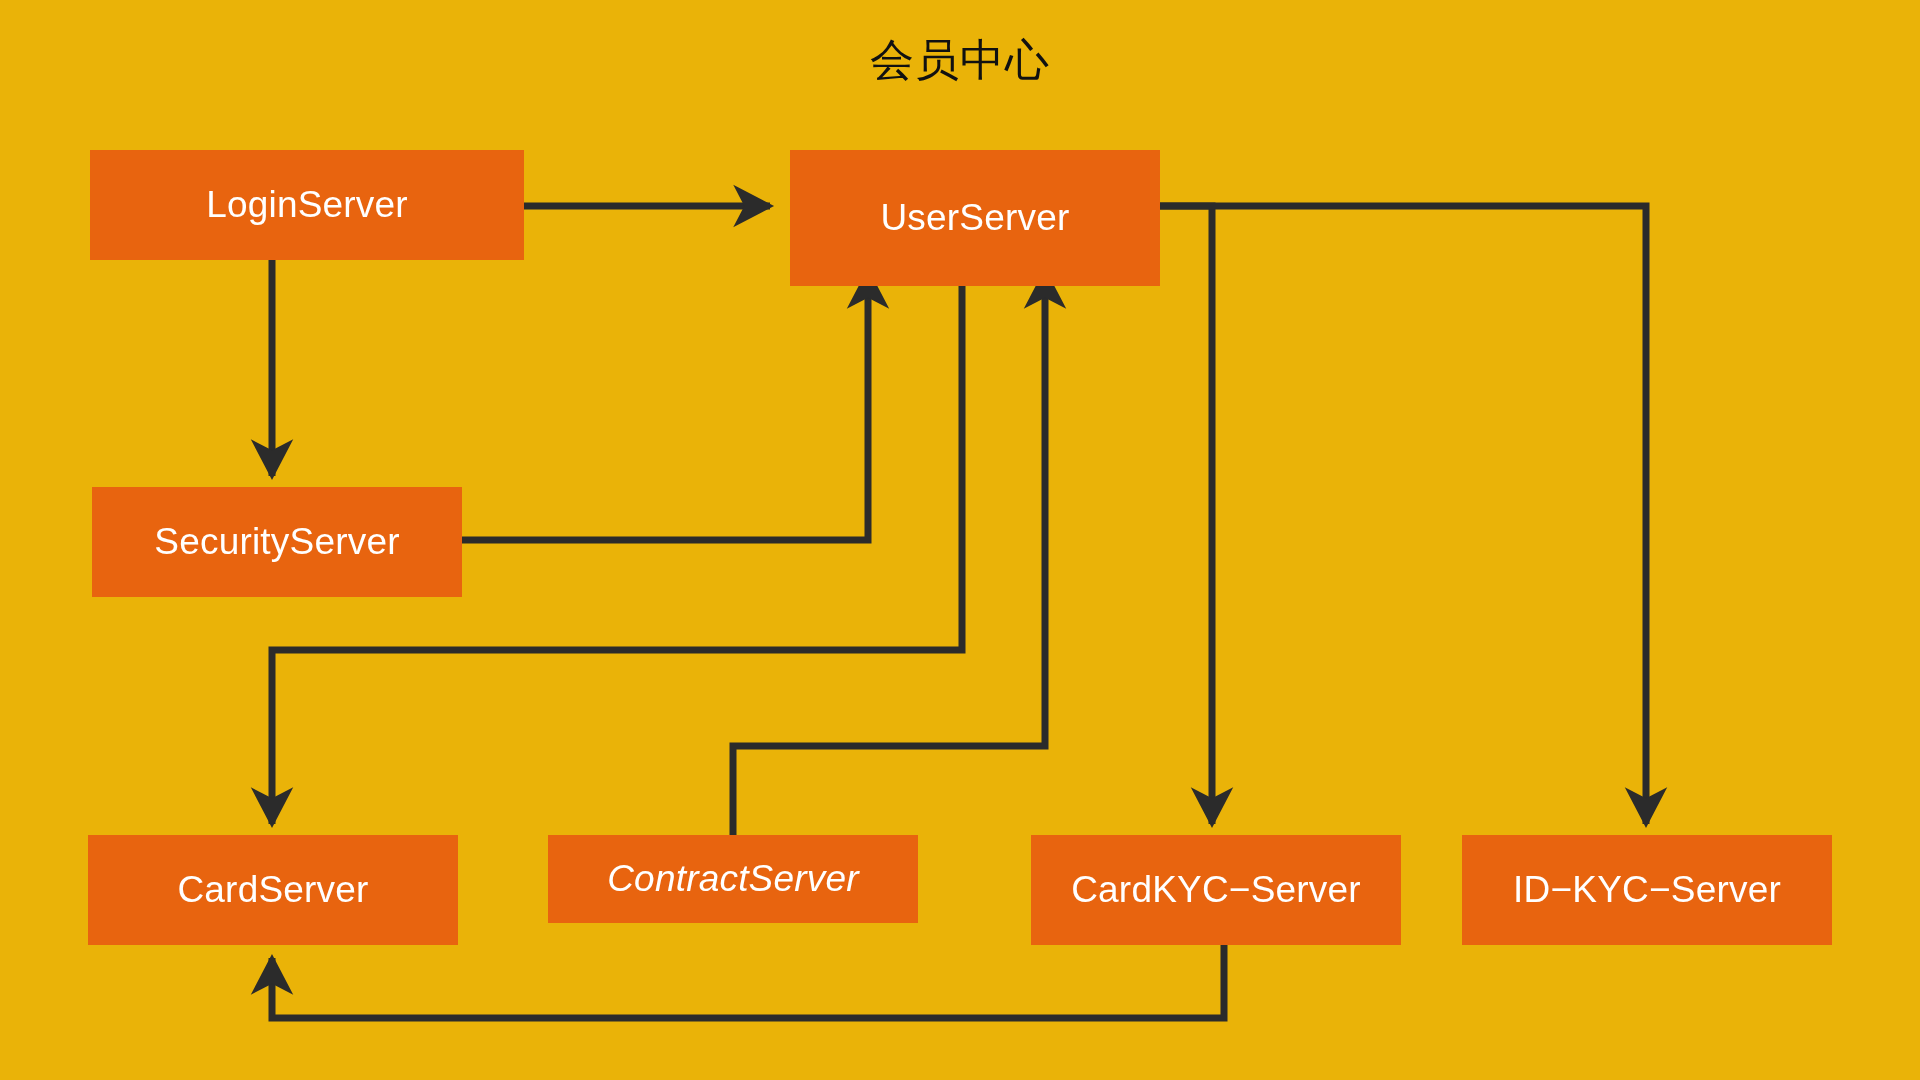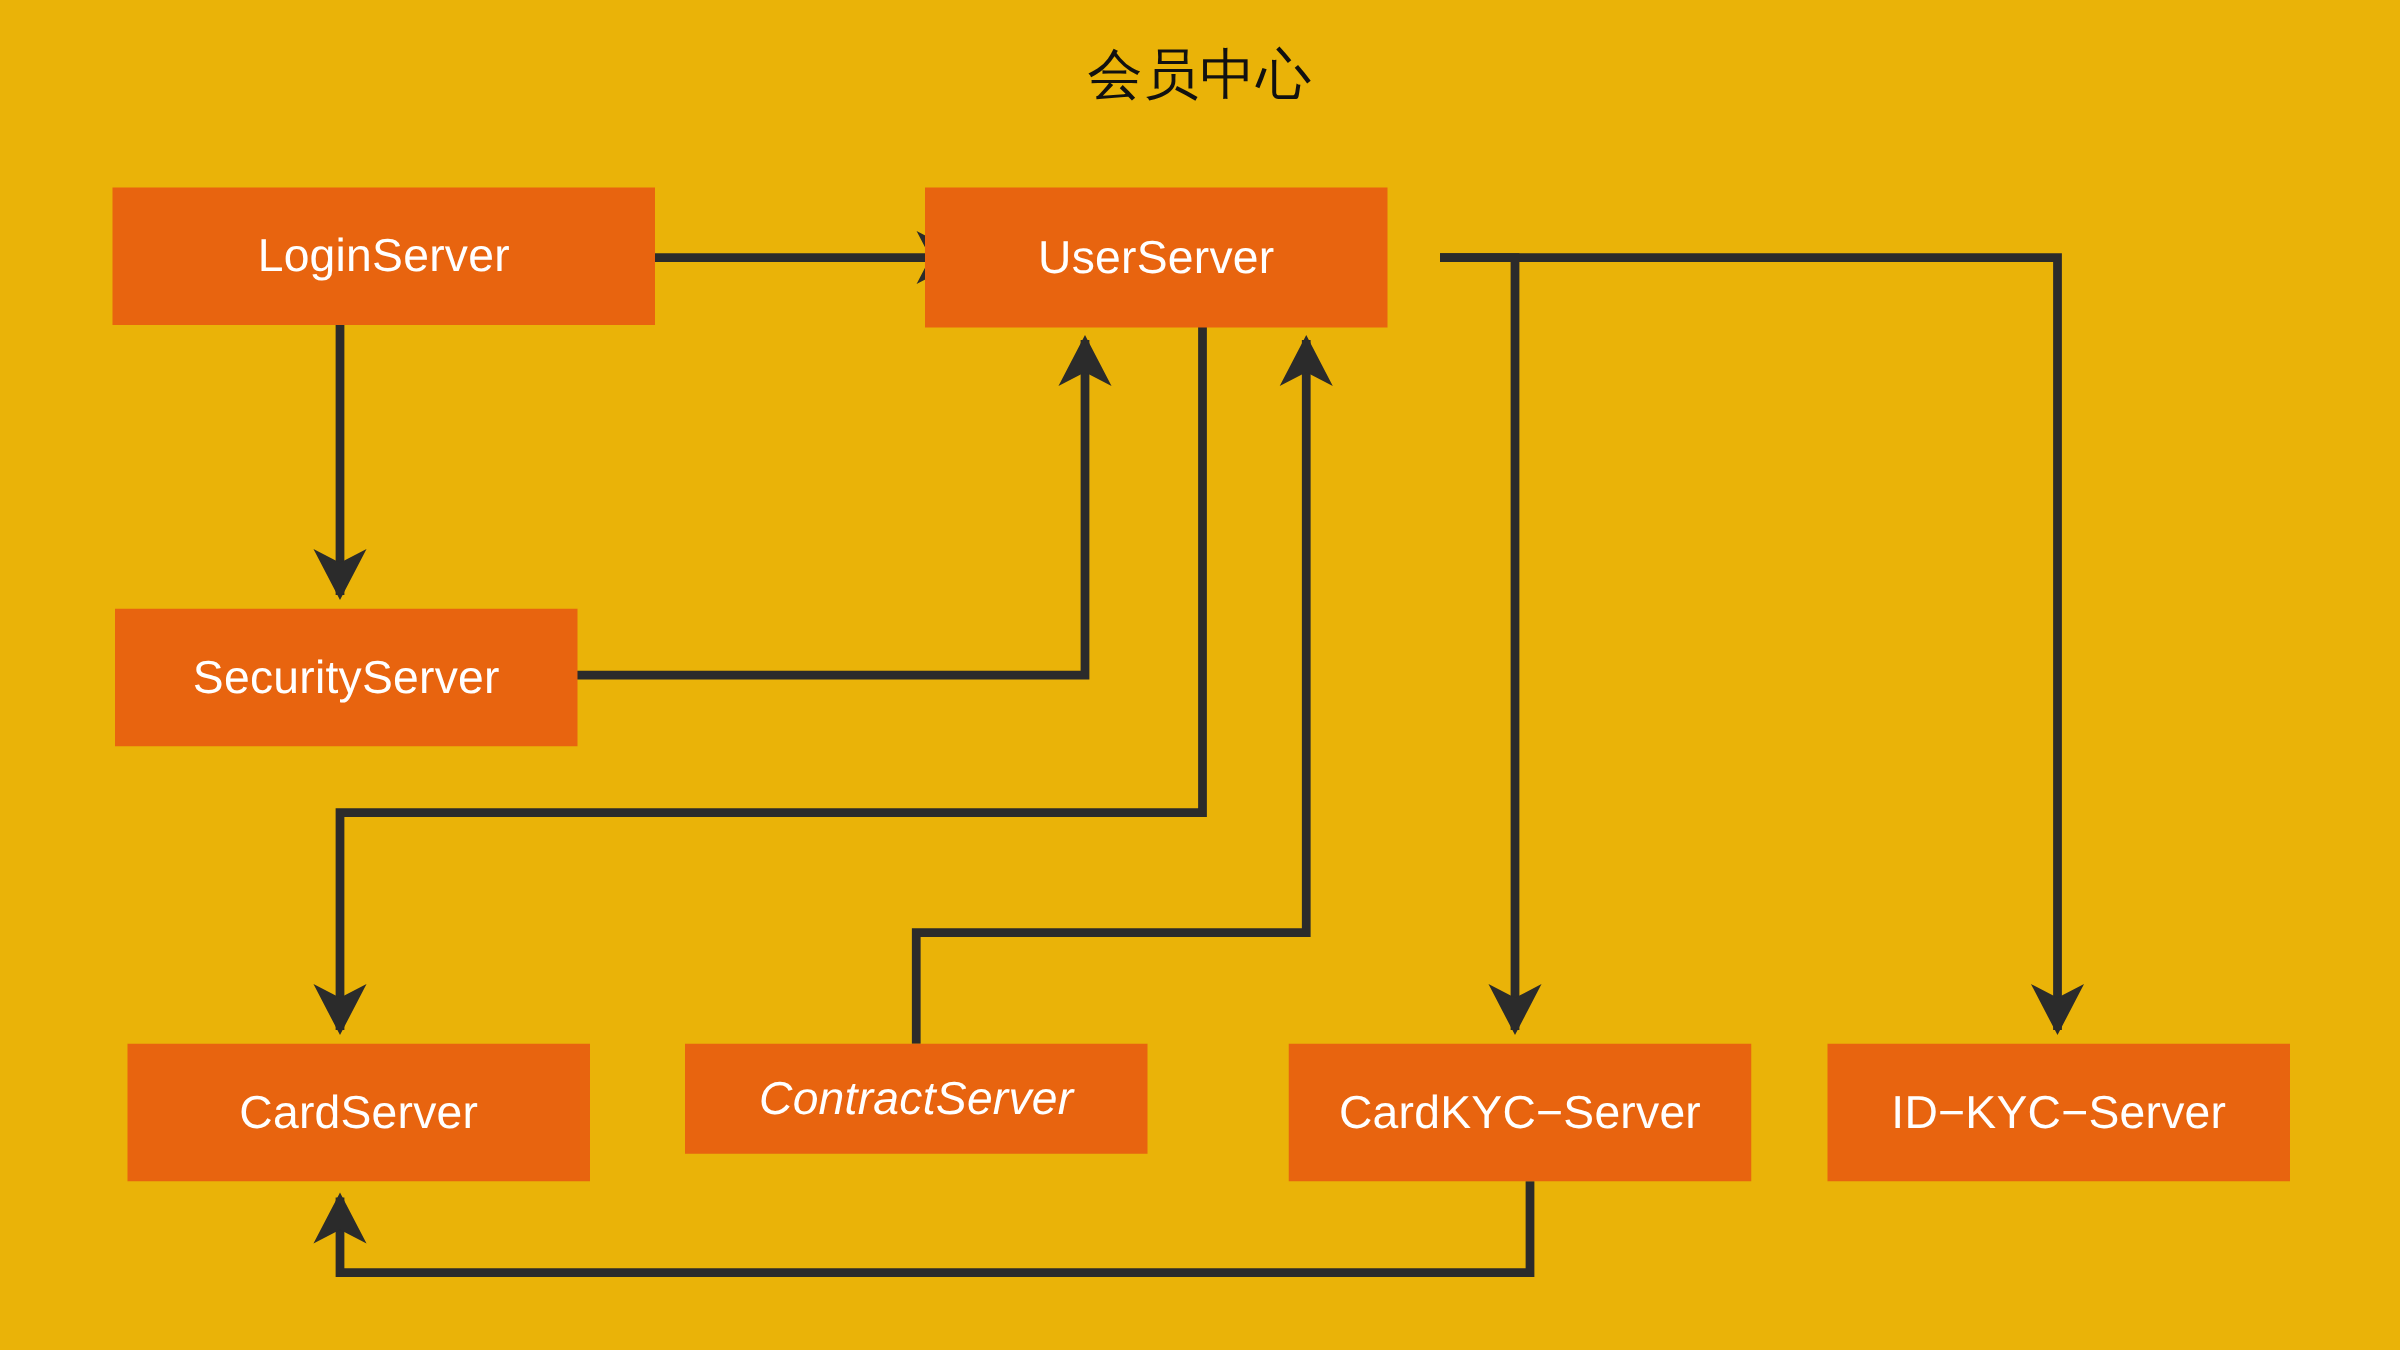--- a/index.html
+++ b/index.html
@@ -91,29 +91,29 @@
 
       <path d="M 1224 945 L 1224 1018 L 272 1018 L 272 958" marker-end="url(#arrowhead)"></path>
 
     </g>
   </svg>
 
   <div class="node" style="left:90px; top:150px; width:434px; height:110px;">
     <span class="node-label">LoginServer</span>
   </div>
 
-  <div class="node" style="left:740px; top:150px; width:370px; height:112px;">
+  <div class="node" style="left:790px; top:150px; width:370px; height:136px;">
     <span class="node-label">UserServer</span>
   </div>
 
   <div class="node" style="left:92px; top:487px; width:370px; height:110px;">
     <span class="node-label">SecurityServer</span>
   </div>
 
-  <div class="node" style="left:102px; top:835px; width:370px; height:110px;">
+  <div class="node" style="left:88px; top:835px; width:370px; height:110px;">
     <span class="node-label">CardServer</span>
   </div>
 
   <div class="node" style="left:548px; top:835px; width:370px; height:88px;font-style:italic;">
     <span class="node-label">ContractServer</span>
   </div>
 
   <div class="node" style="left:1031px; top:835px; width:370px; height:110px;">
     <span class="node-label">CardKYC−Server</span>
   </div>

